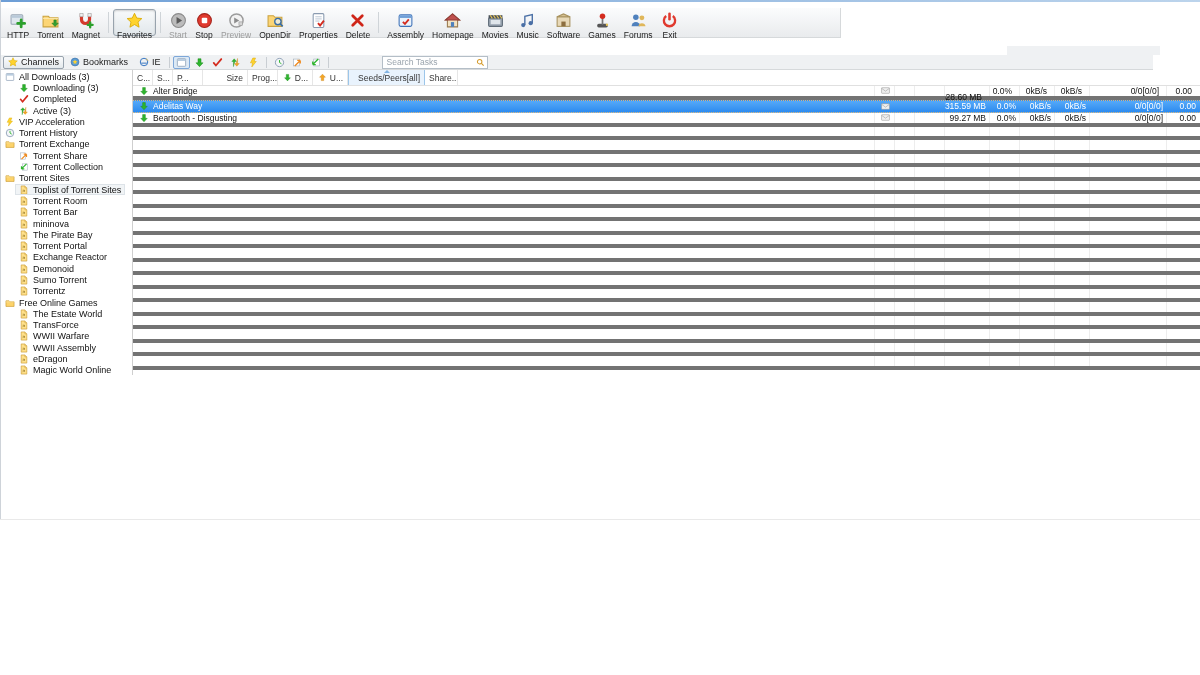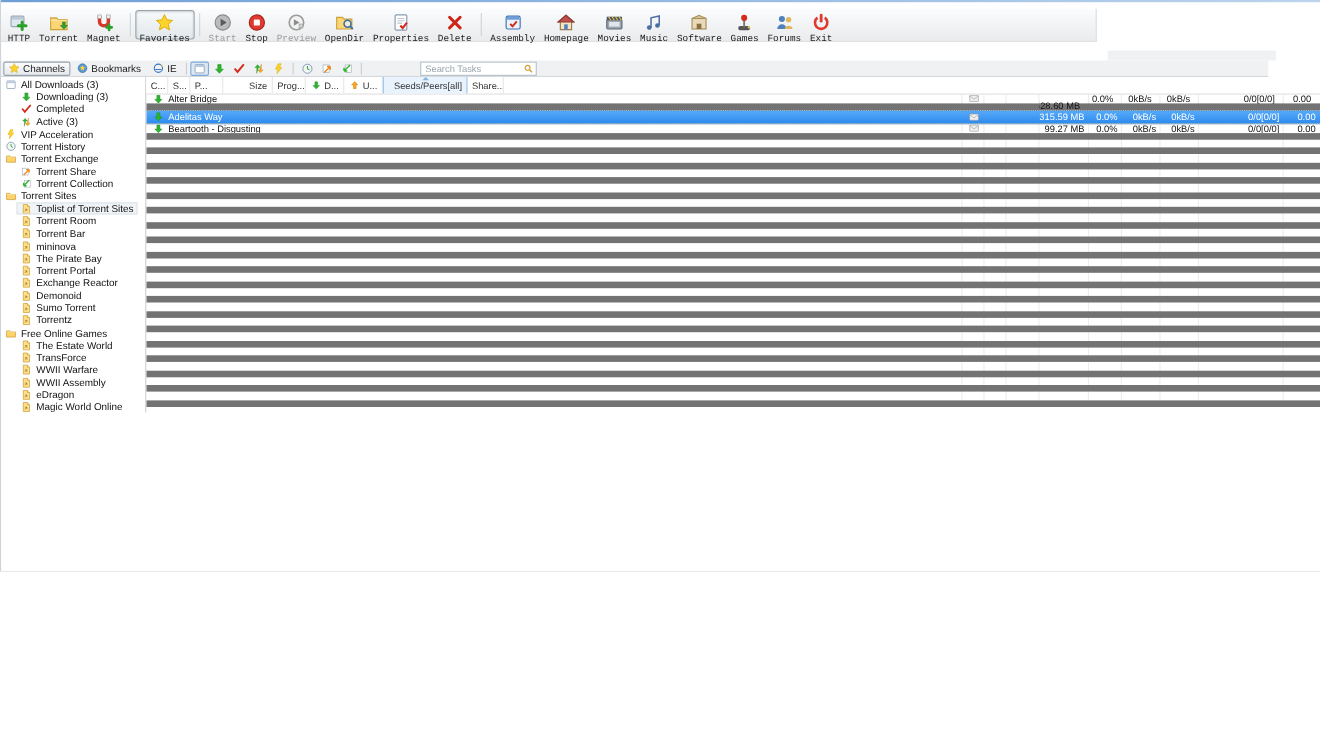--- a/index.html
+++ b/index.html
@@ -6,23 +6,23 @@
   html,body { background:#fff; }
   body { font-family:"Liberation Sans","DejaVu Sans",sans-serif; }
   .screen { position:relative; width:1200px; height:675px; background:#fff; overflow:hidden; }
 
   .top-line { position:absolute; left:0; top:0; width:1200px; height:2px;
               background:linear-gradient(90deg,#6d9ed6,#bcd4ec); }
   .l-border { position:absolute; left:0; top:0; width:1px; height:520px; background:#ced3d9; }
   .b-line   { position:absolute; left:0; top:519px; width:1200px; height:1px; background:#e9e9e9; }
 
   
-  .toolbar-main { position:absolute; left:1px; top:8px; width:996px; height:30px;
+  .toolbar-main { position:absolute; left:1px; top:8px; width:840px; height:30px;
     background:linear-gradient(#fbfcfd,#e9ebed); border-bottom:1px solid #d6d9db;
-    border-right:1px solid #d6d9db; display:flex; align-items:stretch; padding:1px 2px;font-family:Liberation Mono, monospace; }
+    border-right:1px solid #d6d9db; display:flex; align-items:stretch; padding:1px 2px; }
   .tbtn { display:flex; flex-direction:column; align-items:center; justify-content:flex-start;
     padding:2px 3px 0; border:1px solid transparent; border-radius:3px; min-width:26px; cursor:default; }
   .tbtn.pressed { border-color:#98a3ad; background:linear-gradient(#f8fafb,#e1e7eb);
     box-shadow:inset 0 1px 2px rgba(0,0,0,.18); }
   .ticon { height:17px; display:flex; align-items:center; }
   .ticon svg { width:17px; height:17px; }
   .tlabel { font-size:8.5px; color:#1a1a1a; white-space:nowrap; margin-top:1px; }
   .tbtn.disabled .tlabel { color:#9b9b9b; }
   .tsep { width:1px; background:#cfd4d8; margin:3px 4px; }
 
@@ -65,21 +65,21 @@
   .th.a-right { justify-content:flex-end; }
   .th .hicon { margin-right:3px; display:flex; }
   .th .hicon svg { width:9px; height:9px; }
   .th.sorted { background:#e9f3fd; border-left:1px solid #9cc6ea; border-right:1px solid #9cc6ea; }
   .caret { position:absolute; top:0; left:50%; margin-left:-3px; width:0; height:0;
     border-left:3px solid transparent; border-right:3px solid transparent; border-bottom:3px solid #82b4e2; }
 
   .tbody { position:absolute; left:133px; top:86px; width:1067px; height:288px; overflow:hidden; }
   .vline { position:absolute; top:0; height:284px; width:1px; background:#ededed; }
   .trow { display:flex; height:13.5px; align-items:center; font-size:8.5px; color:#111;
-    border-bottom:6px solid #737373; position:relative; }
+    border-bottom:4px solid #737373; position:relative; }
   .trow.selected { background:linear-gradient(#56a9f8,#2d8bef); color:#fff;
     border-top:1px dotted #d9b37c; border-bottom:1px dotted #d9b37c; }
   .cell { padding:0 4px; white-space:nowrap; overflow:hidden; height:100%; display:flex; align-items:center; }
   .cell.num { justify-content:flex-end; }
   .cell .sicon svg { width:11px; height:9px; }
   .name-cell { gap:4px; padding-left:6px; }
   .name-cell .sicon svg { width:10px; height:10px; }
 </style>
 </head>
 <body>

